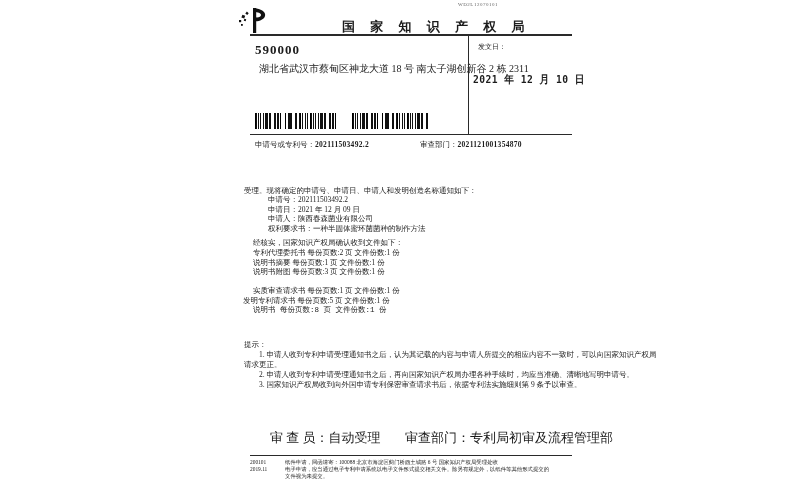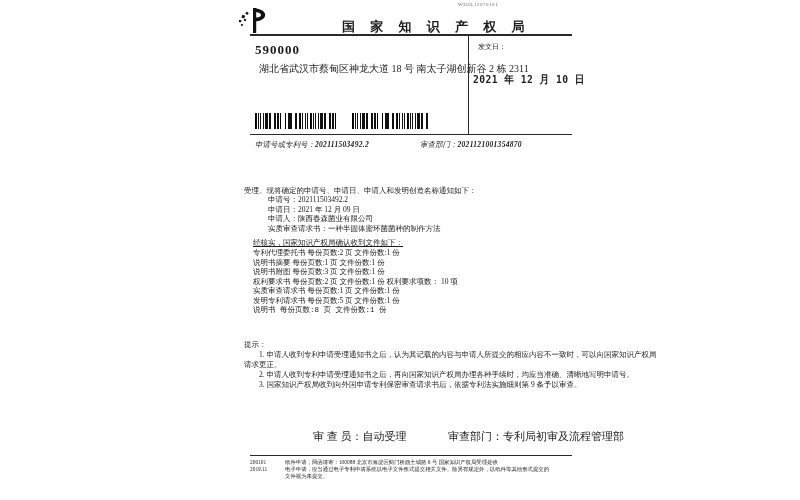--- a/index.html
+++ b/index.html
@@ -19,31 +19,31 @@
   .addr{font-size:10px;color:#222;white-space:nowrap;}
   
   .dispatch-label{font-size:7px;}
   .dispatch-date{font-size:11px;font-weight:bold;font-family:"DejaVu Sans Mono",monospace;letter-spacing:0.5px;white-space:nowrap;transform:scaleX(.88);transform-origin:left;}
   
   .barcode{height:16px;background:
     repeating-linear-gradient(90deg,#111 0 2px,#fff 2px 3px,#111 3px 4px,#fff 4px 8px,#111 8px 9px,#fff 9px 11px),
     repeating-linear-gradient(90deg,#111 0 1px,#fff 1px 5px);
     background-blend-mode:multiply;}
   
-  .numrow{font-size:7.5px;white-space:nowrap;font-style:italic;}
+  .numrow{font-size:7.5px;white-space:nowrap;}
   .numrow b{letter-spacing:.3px;}
   
   .notice-title{font-size:11.5px;font-weight:bold;letter-spacing:3px;text-align:center;white-space:nowrap;}
   
   .body-line{font-size:7.5px;line-height:9.6px;white-space:nowrap;}
   .indent{padding-left:24px;}
   .indent-sm{padding-left:9px;}
   .indent-note{padding-left:15px;}
   
-  .signoff{font-size:11px;white-space:nowrap;margin-left:43px;}
+  .signoff{font-size:13px;white-space:nowrap;}
   
   .foot{font-size:5.4px;line-height:7px;color:#222;white-space:nowrap;}
   .logo-svg{display:block;}
 </style>
 </head>
 <body>
 
 <div class="canvas">
   <div class="page">
 
@@ -75,29 +75,28 @@
 
     <div class="abs numrow" style="left:25px;top:140px;"><span>申请号或专利号：</span><b>202111503492.2</b></div>
     <div class="abs numrow" style="left:190px;top:140px;"><span>审查部门：</span><b>2021121001354870</b></div>
 
 
     <div class="abs body-line" style="left:14px;top:186px;">受理。现将确定的申请号、申请日、申请人和发明创造名称通知如下：</div>
 
     <div class="abs body-line indent" style="left:14px;top:195px;">申请号：202111503492.2</div>
     <div class="abs body-line indent" style="left:14px;top:205px;">申请日：2021 年 12 月 09 日</div>
     <div class="abs body-line indent" style="left:14px;top:214px;">申请人：陕西春森菌业有限公司</div>
-    <div class="abs body-line indent" style="left:14px;top:224px;">实质审查请求书：一种半固体蜜环菌菌种的制作方法</div>
+    <div class="abs body-line indent" style="left:14px;top:224px;">权利要求书：一种半固体蜜环菌菌种的制作方法</div>
 
-    <div class="abs body-line indent-sm" style="left:14px;top:238px;text-decoration:underline;">经核实，国家知识产权局确认收到文件如下：</div>
+    <div class="abs body-line indent-sm" style="left:14px;top:238px;">经核实，国家知识产权局确认收到文件如下：</div>
     <div class="abs body-line indent-sm" style="left:14px;top:248px;">专利代理委托书 每份页数:2 页 文件份数:1 份</div>
     <div class="abs body-line indent-sm" style="left:14px;top:258px;">说明书摘要 每份页数:1 页 文件份数:1 份</div>
     <div class="abs body-line indent-sm" style="left:14px;top:267px;">说明书附图 每份页数:3 页 文件份数:1 份</div>
-    <div class="abs body-line indent-sm" style="left:14px;top:277px;">权利要求书 每份页数:2 页 文件份数:1 份  权利要求项数：  10 项</div>
     <div class="abs body-line indent-sm" style="left:14px;top:286px;">实质审查请求书 每份页数:1 页 文件份数:1 份</div>
-    <div class="abs body-line indent-sm" style="left:14px;top:296px;">发明专利请求书 每份页数:5 页 文件份数:1 份</div>
+    <div class="abs body-line indent-sm" style="left:4px;top:296px;">发明专利请求书 每份页数:5 页 文件份数:1 份</div>
     <div class="abs body-line indent-sm" style="left:14px;top:306px;font-family:Liberation Mono, monospace;">说明书 每份页数:8 页 文件份数:1 份</div>
 
     <div class="abs body-line" style="left:14px;top:340px;">提示：</div>
     <div class="abs body-line indent-note" style="left:14px;top:350px;">1. 申请人收到专利申请受理通知书之后，认为其记载的内容与申请人所提交的相应内容不一致时，可以向国家知识产权局</div>
     <div class="abs body-line" style="left:14px;top:360px;">请求更正。</div>
     <div class="abs body-line indent-note" style="left:14px;top:370px;">2. 申请人收到专利申请受理通知书之后，再向国家知识产权局办理各种手续时，均应当准确、清晰地写明申请号。</div>
     <div class="abs body-line indent-note" style="left:14px;top:380px;text-align:right;">3. 国家知识产权局收到向外国申请专利保密审查请求书后，依据专利法实施细则第 9 条予以审查。</div>
 
     <div class="abs signoff" style="left:40px;top:429px;"><span>审 查 员：</span><span>自动受理</span></div>
     <div class="abs signoff" style="left:175px;top:429px;"><span>审查部门：</span><span>专利局初审及流程管理部</span></div>

